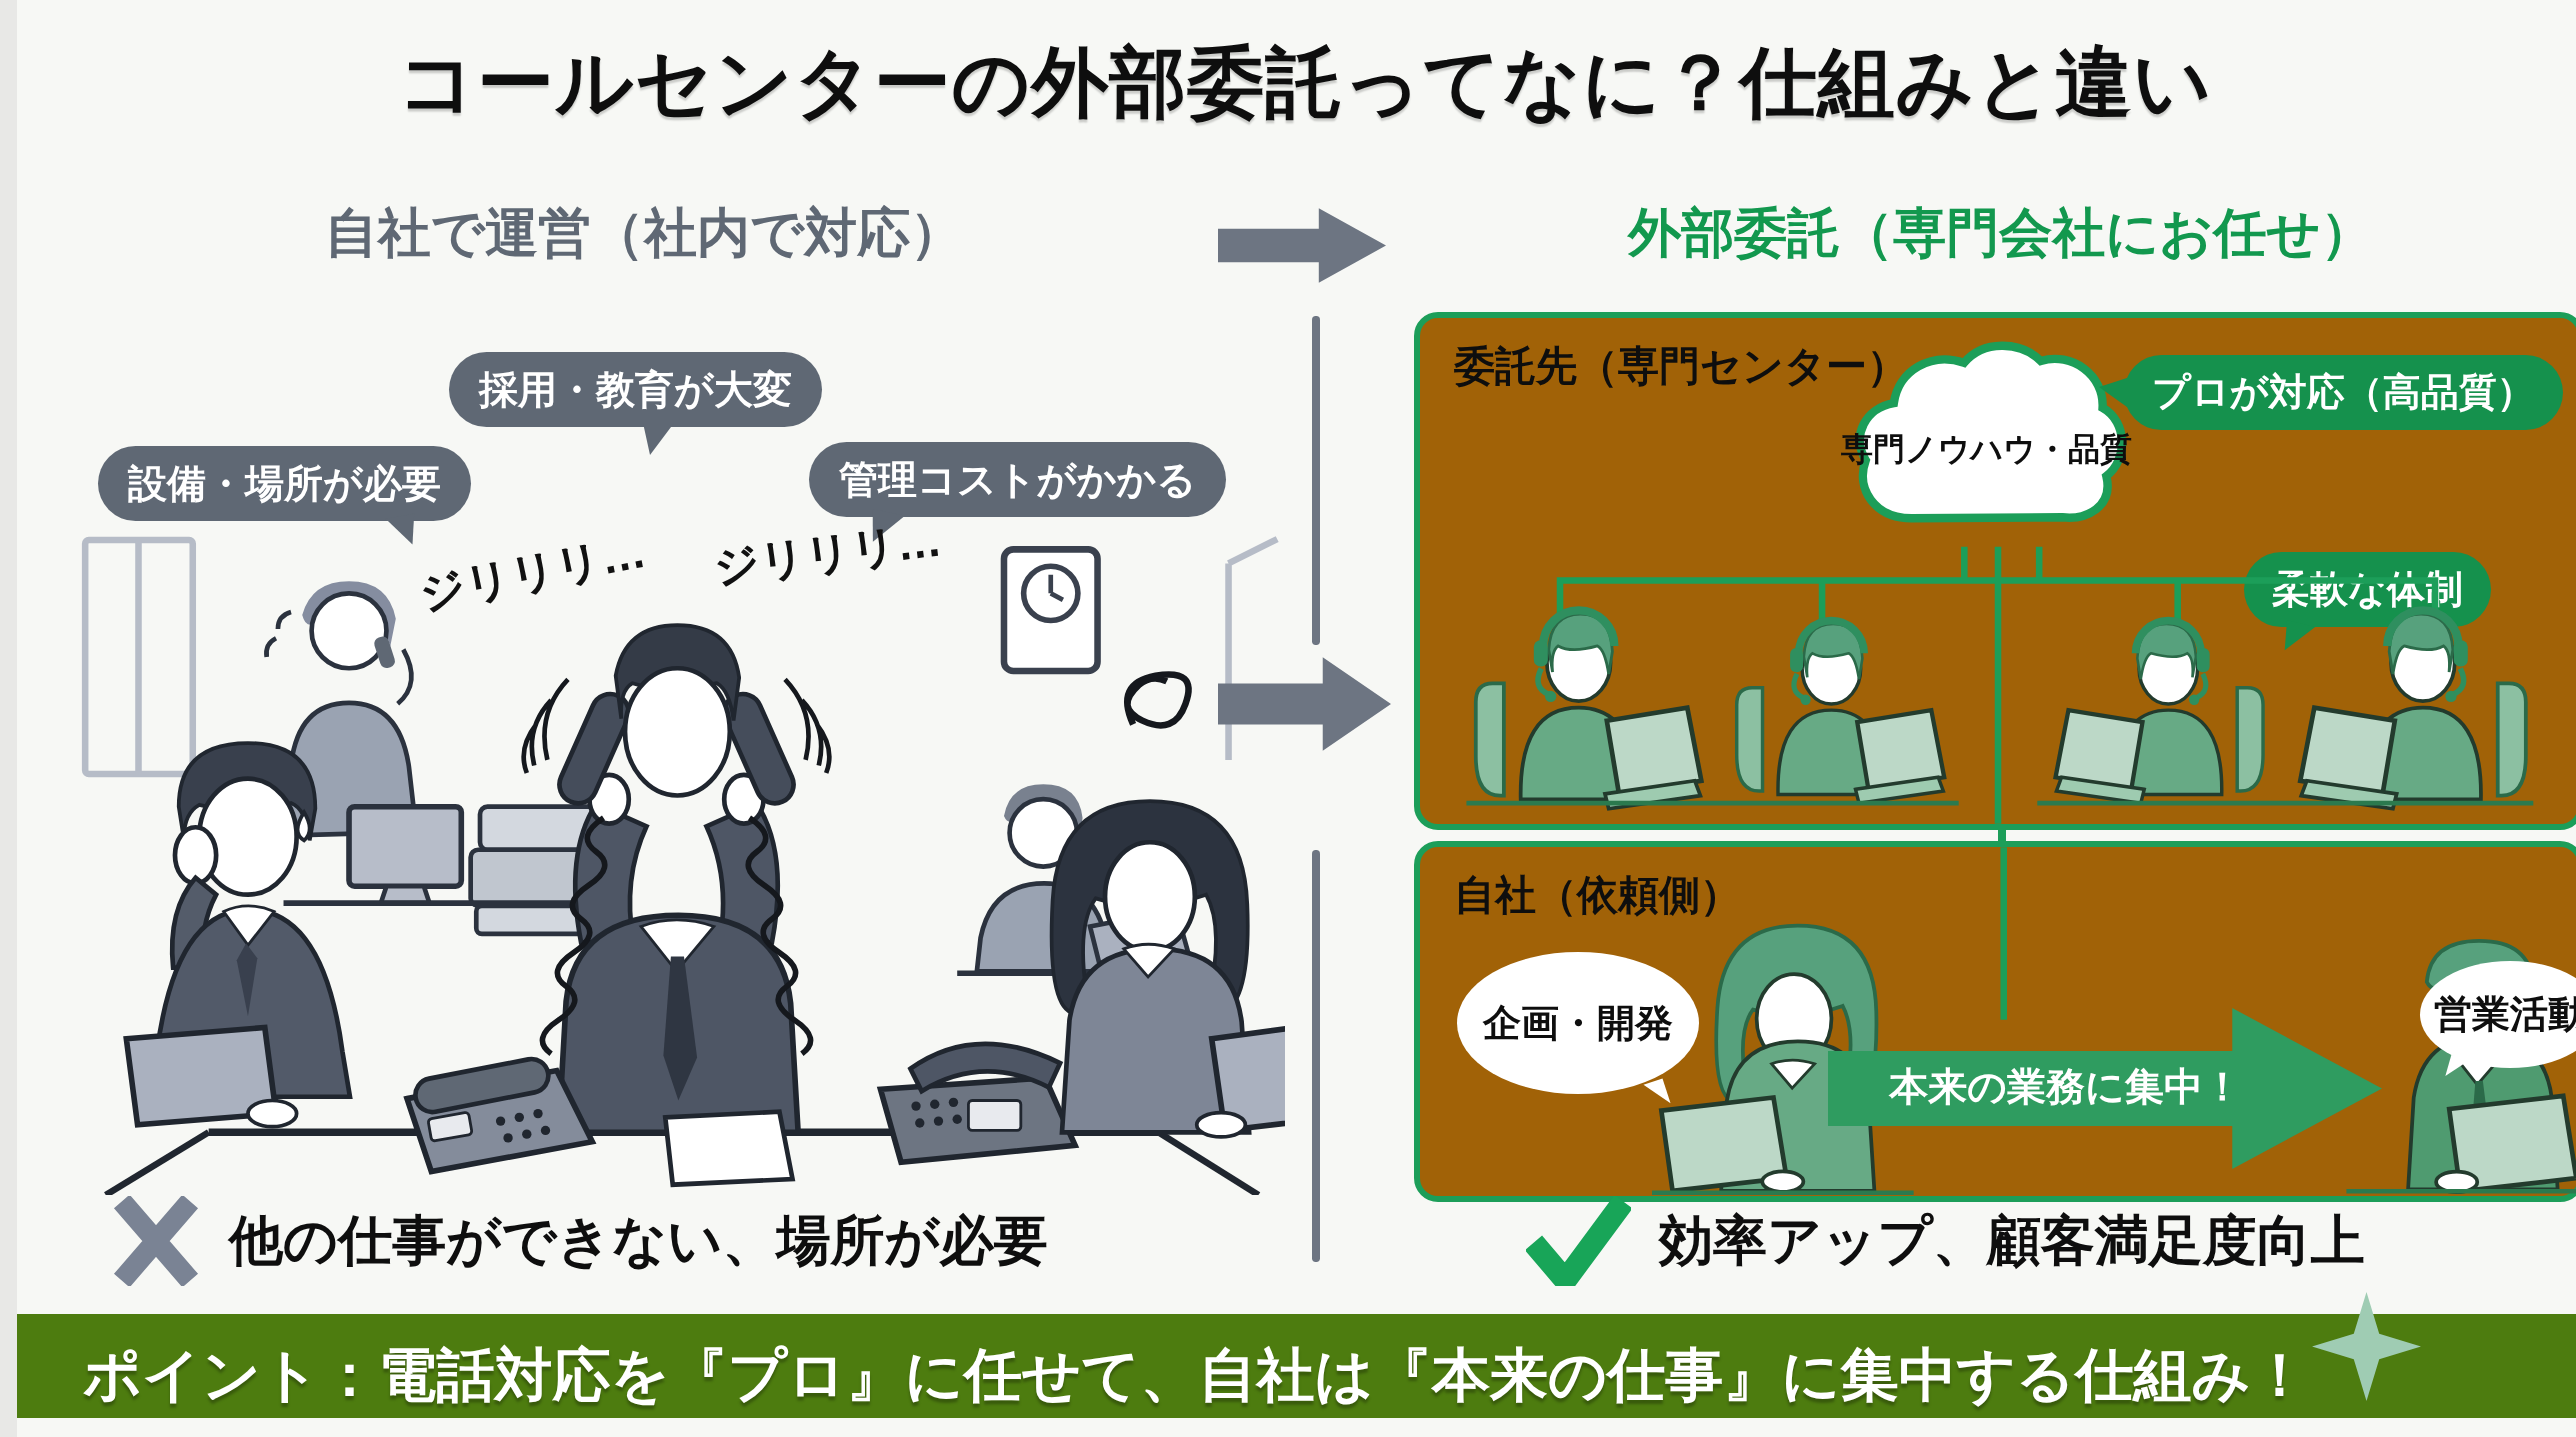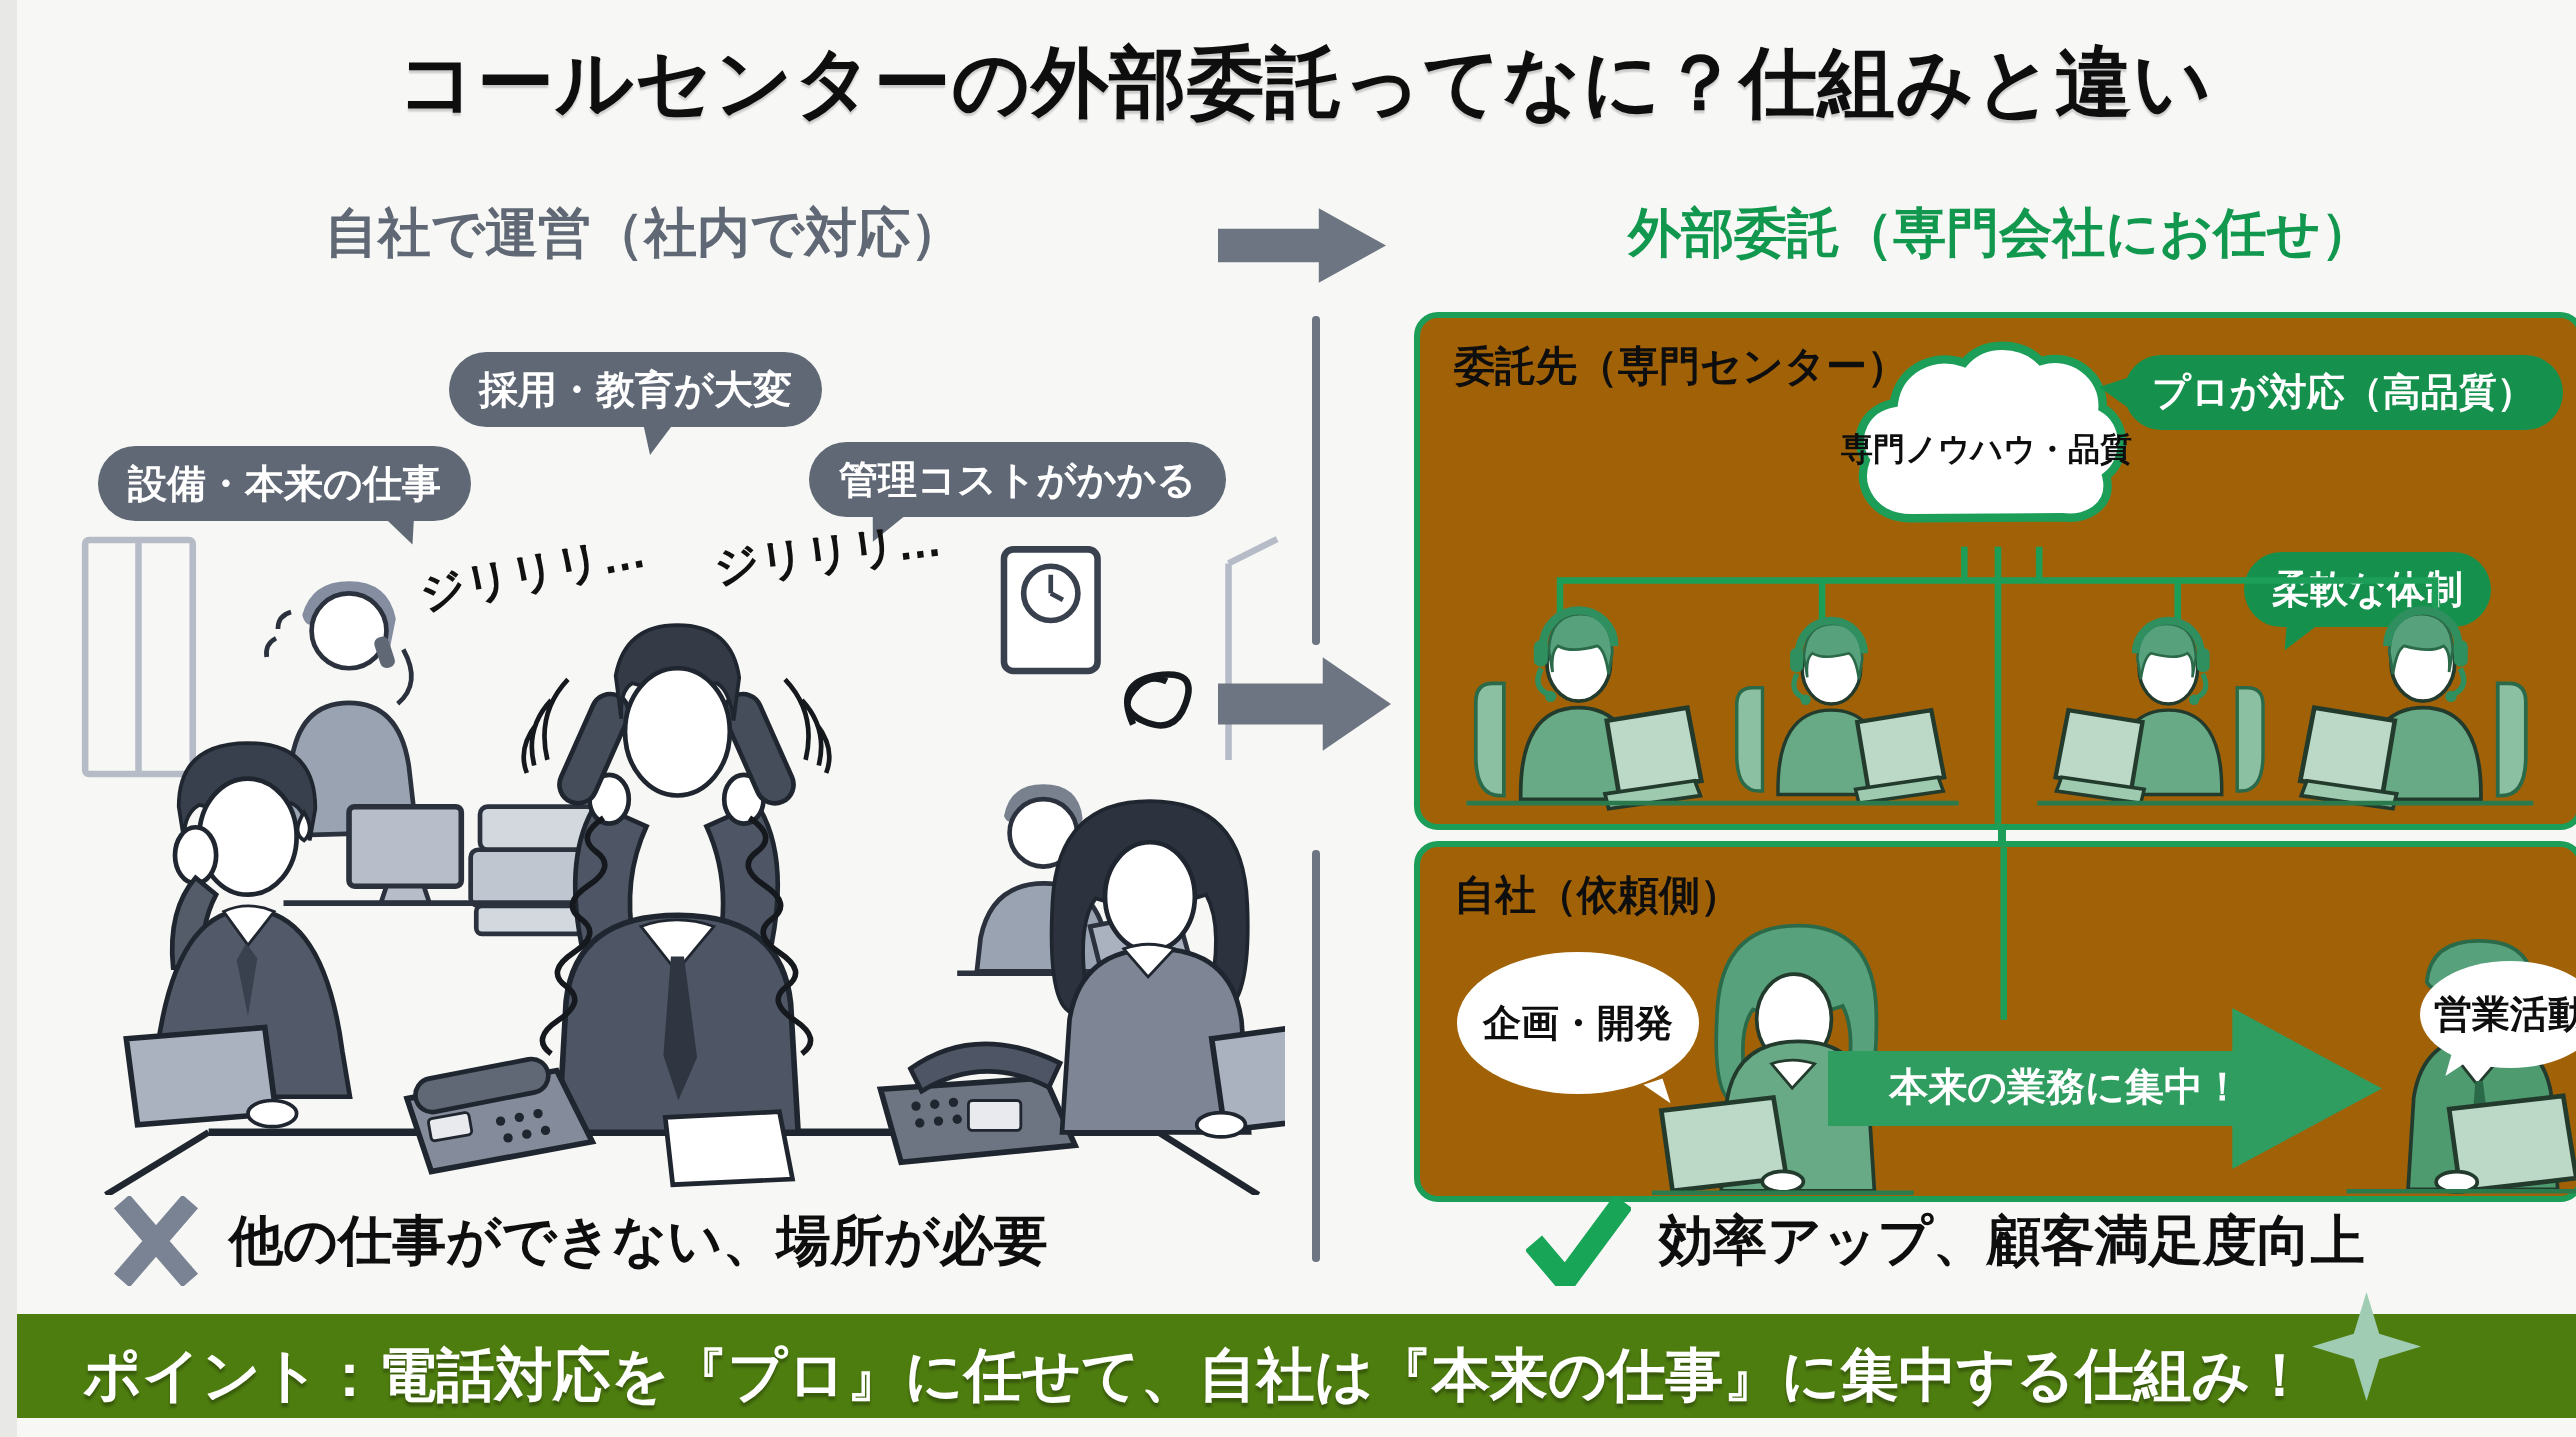--- a/index.html
+++ b/index.html
@@ -101,21 +101,21 @@
   <div class="title">コールセンターの外部委託ってなに？仕組みと違い</div>
 
   <div class="hdr hdr-left">自社で運営（社内で対応）</div>
   <div class="hdr hdr-right">外部委託（専門会社にお任せ）</div>
 
   <svg class="abs" style="left:1201px;top:208px" width="168" height="75" viewBox="0 0 180 80">
     <polygon points="0,22 108,22 108,0 180,40 108,80 108,58 0,58" fill="#6d7582"></polygon>
   </svg>
 
   <div class="gbub bub-recruit">採用・教育が大変</div>
-  <div class="gbub bub-facility">設備・本来の仕事</div>
+  <div class="gbub bub-facility">設備・場所が必要</div>
   <div class="gbub bub-cost">管理コストがかかる</div>
 
   <div class="ring ring1">ジリリリ…</div>
   <div class="ring ring2">ジリリリ…</div>
 
   <svg class="abs" style="left:51px;top:526px" width="1217" height="669" viewBox="0 0 1300 715">
 
     <g stroke="#b6bcc7" stroke-width="7" fill="none">
       <rect x="18" y="15" width="115" height="250" rx="4"></rect>
       <line x1="75" y1="15" x2="75" y2="265"></line>

